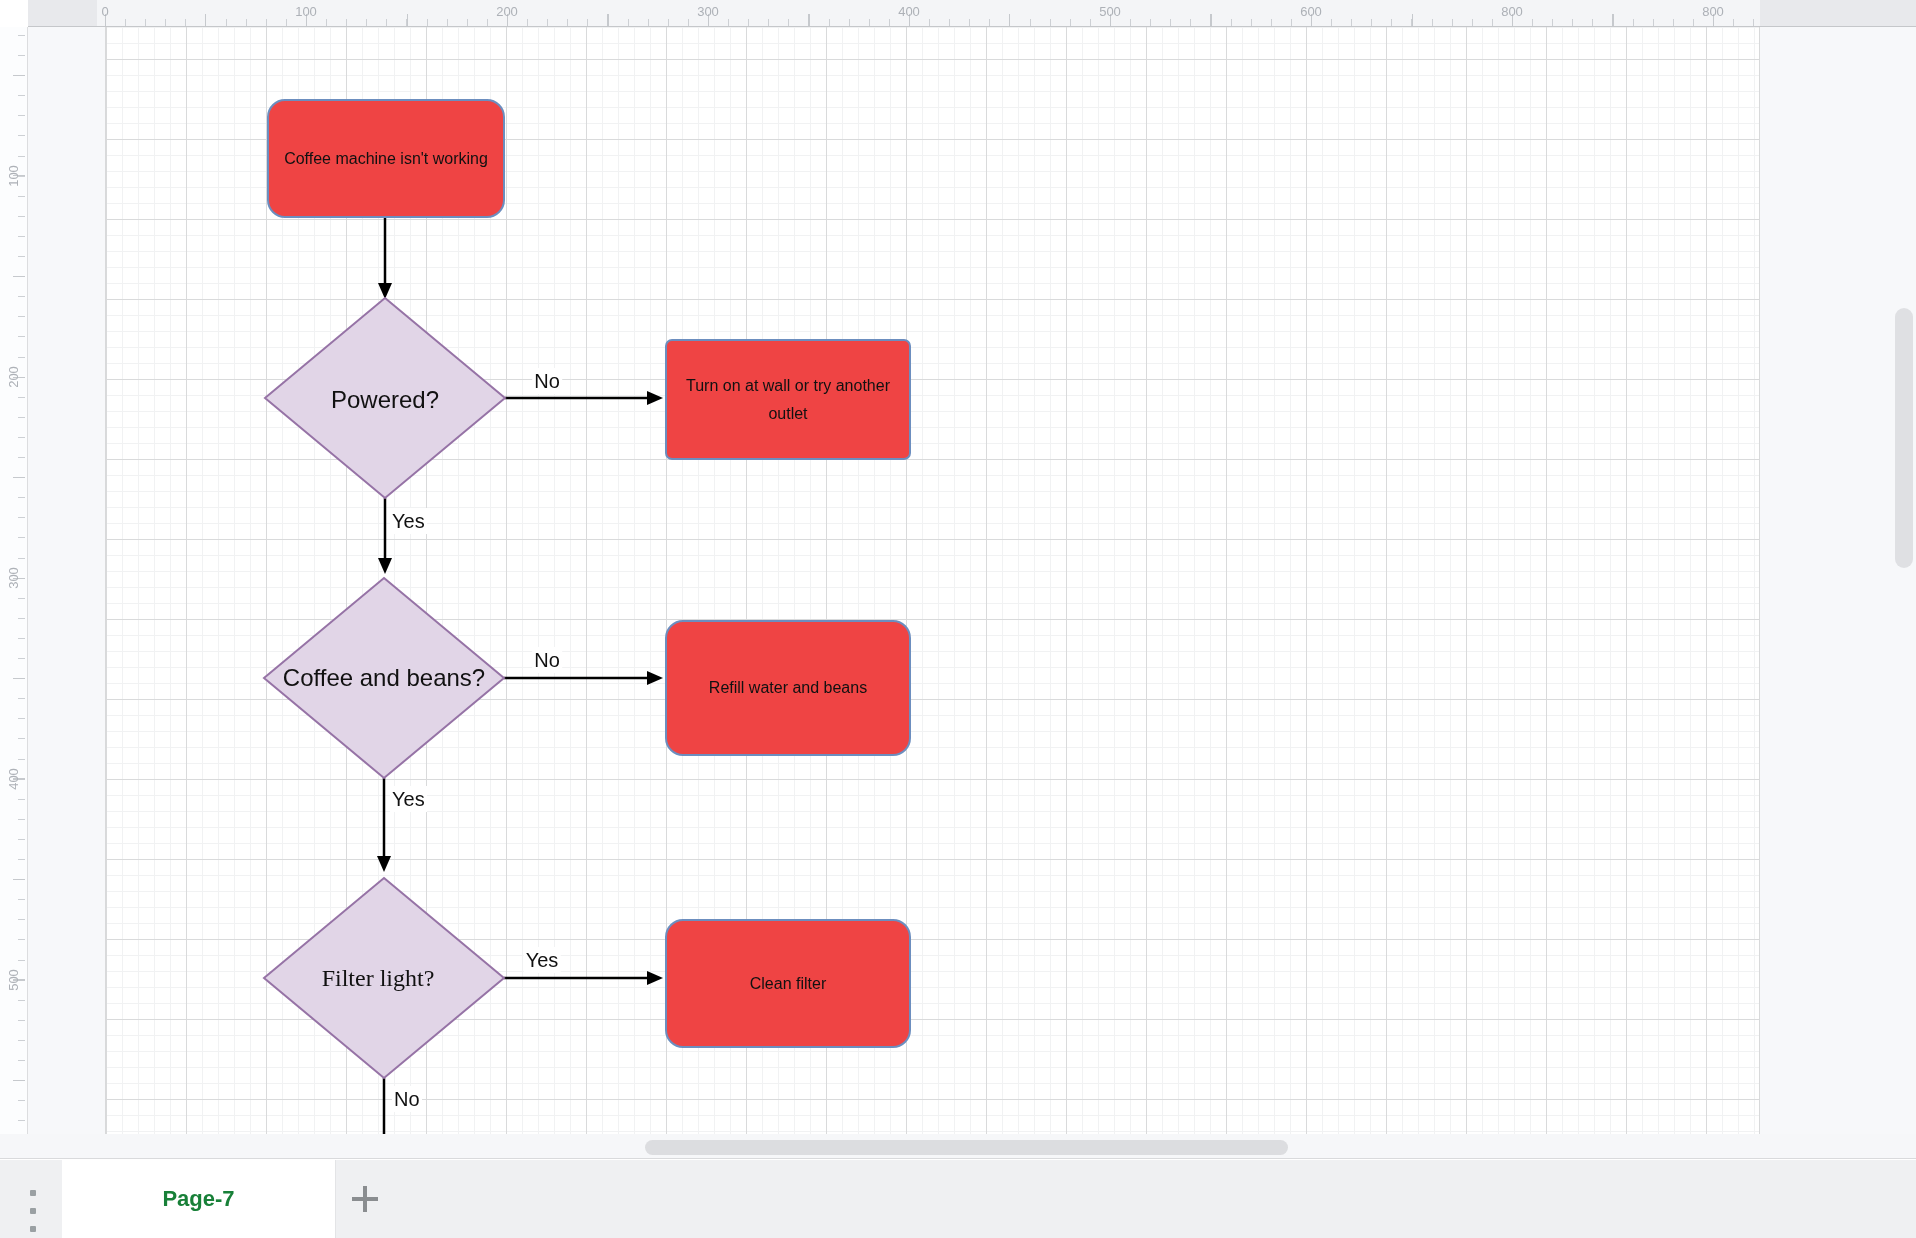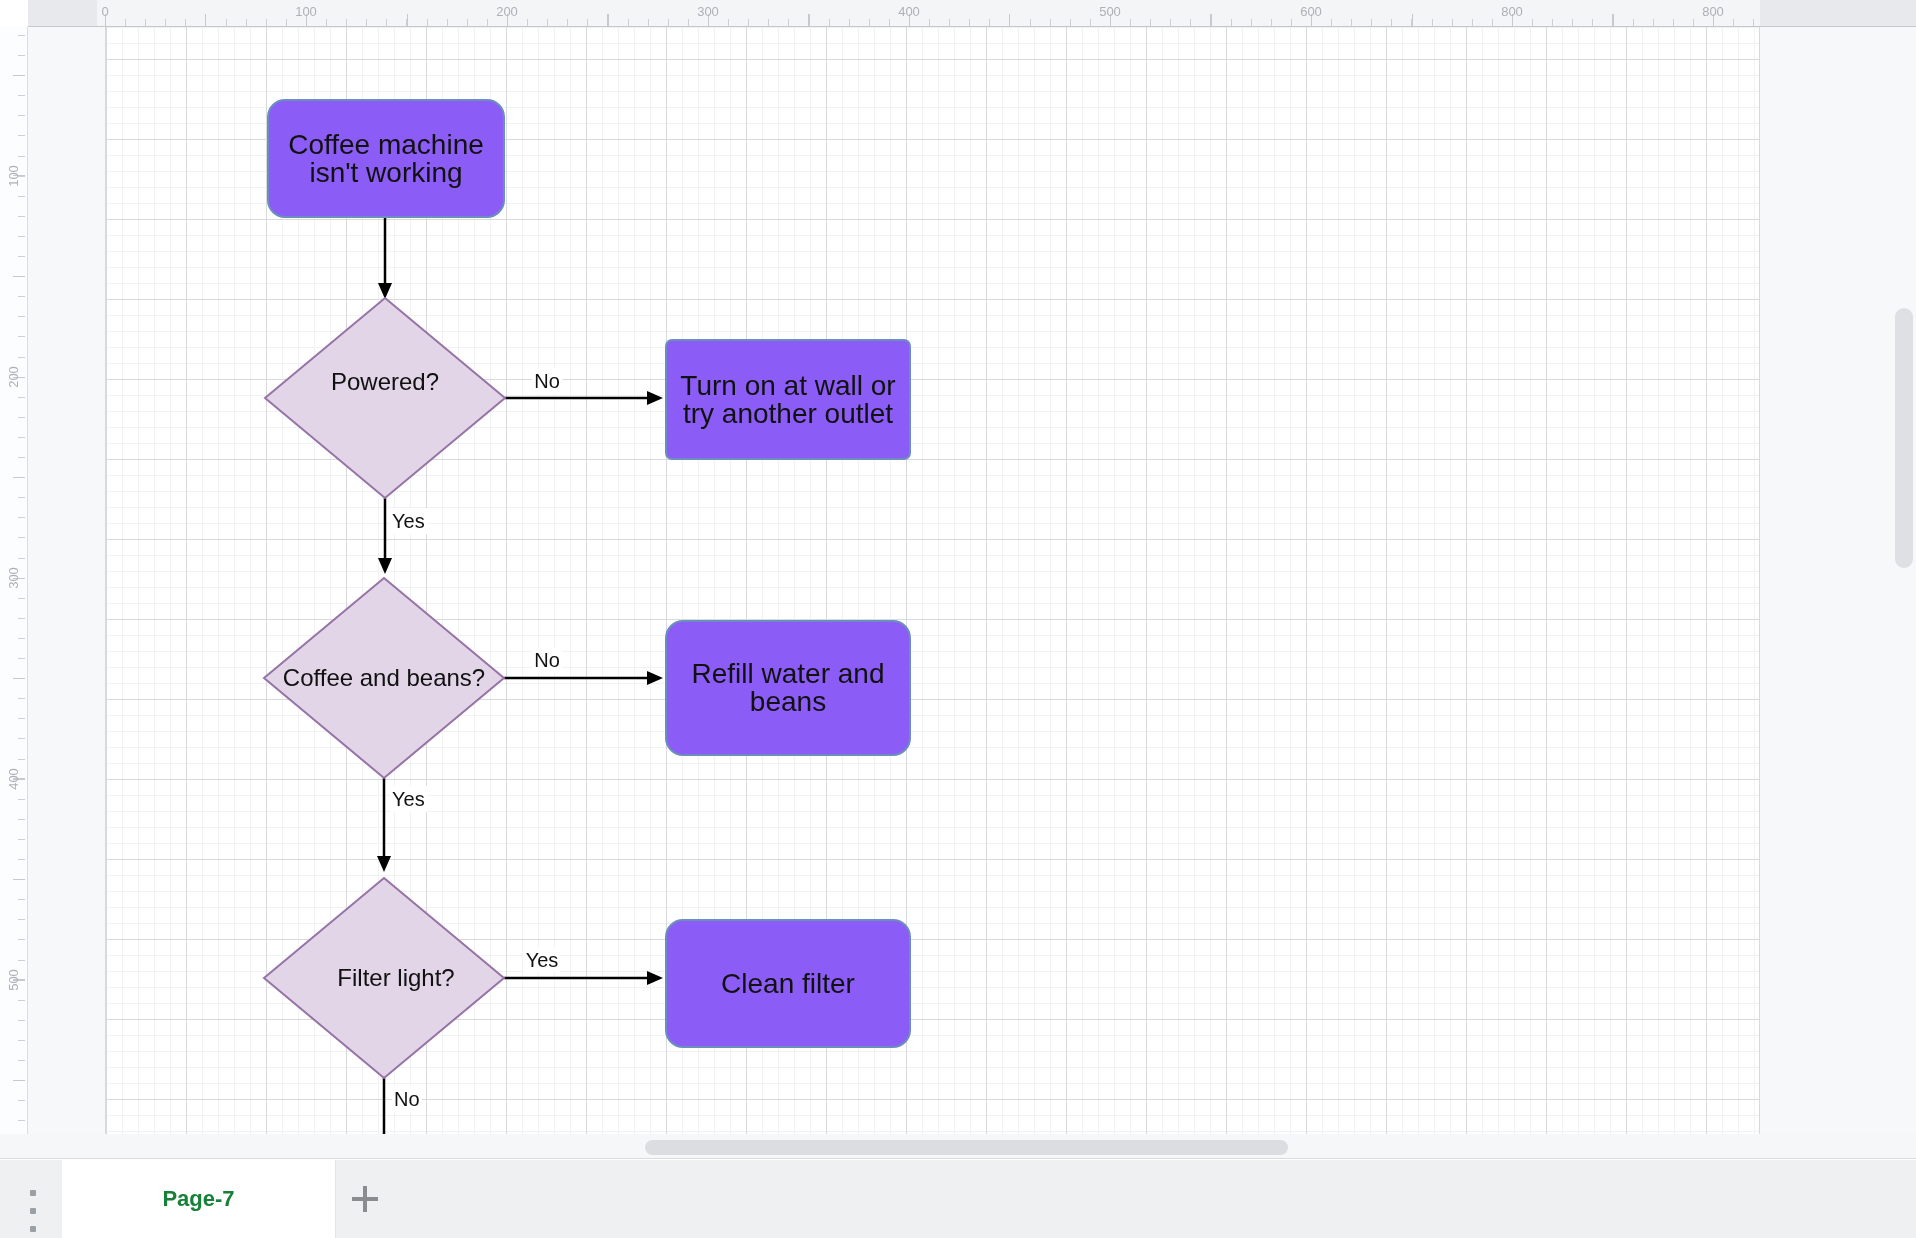--- a/index.html
+++ b/index.html
@@ -36,23 +36,23 @@
     background-image:repeating-linear-gradient(180deg,#cdd0d4 0 1px,transparent 1px 20.1px); }
   .ruler-left .ticks-mid { position:absolute; top:48px; right:2px; width:12px; height:1059px;
     background-image:repeating-linear-gradient(180deg,#c6c9cd 0 1px,transparent 1px 100.5px); }
   .ruler-left .num { position:absolute; left:13px; transform:translate(-50%,-50%) rotate(-90deg); font-size:13px; color:#adb1b7; }
 
   
   svg.diagram { position:absolute; left:0; top:0; width:1916px; height:1134px; z-index:3; pointer-events:none; }
   svg.diagram .shape { pointer-events:auto; }
 
   .node-rect {
-    position:absolute; z-index:4; background:#8b5cf6; border:2px solid #6c8ebf; border-radius:18px;
+    position:absolute; z-index:4; background:#ef4444; border:2px solid #6c8ebf; border-radius:18px;
     display:flex; align-items:center; justify-content:center; text-align:center;
-    font-size:28px; line-height:28px; color:#111; padding:4px 7px;
+    font-size:16px; line-height:28px; color:#111; padding:4px 7px;
   }
   .node-label {
     position:absolute; z-index:4; display:flex; align-items:center; justify-content:center; text-align:center;
     font-size:24px; line-height:28px; color:#111; pointer-events:none;
   }
   .edge-label {
     position:absolute; z-index:5; font-size:20px; line-height:26px; color:#111;
     background:#ffffff; padding:0 2px; white-space:nowrap;
   }
   .edge-label.centered { transform:translate(-50%,-50%); }
@@ -114,23 +114,23 @@
 <div class="node-rect" style="left:665px; top:339px; width:246px; height:121px;border-radius:7px;">
   <span>Turn on at wall or try another outlet</span>
 </div>
 <div class="node-rect" style="left:665px; top:620px; width:246px; height:136px;">
   <span>Refill water and beans</span>
 </div>
 <div class="node-rect" style="left:665px; top:919px; width:246px; height:129px;">
   <span>Clean filter</span>
 </div>
 
-<div class="node-label" style="left:265px; top:282px; width:240px; height:200px;">Powered?</div>
+<div class="node-label" style="left:265px; top:300px; width:240px; height:200px;">Powered?</div>
 <div class="node-label" style="left:264px; top:578px; width:240px; height:200px;">Coffee and beans?</div>
-<div class="node-label" style="left:276px; top:878px; width:240px; height:200px;">Filter light?</div>
+<div class="node-label" style="left:258px; top:878px; width:240px; height:200px;font-family:Liberation Serif, serif;">Filter light?</div>
 
 <div class="edge-label centered" style="left:547px; top:381px;">No</div>
 <div class="edge-label side" style="left:390px; top:521px;">Yes</div>
 <div class="edge-label centered" style="left:547px; top:660px;">No</div>
 <div class="edge-label side" style="left:390px; top:799px;">Yes</div>
 <div class="edge-label centered" style="left:542px; top:960px;">Yes</div>
 <div class="edge-label side" style="left:392px; top:1099px;">No</div>
 
 <div class="ruler-corner"></div>
 <div class="ruler-top">

